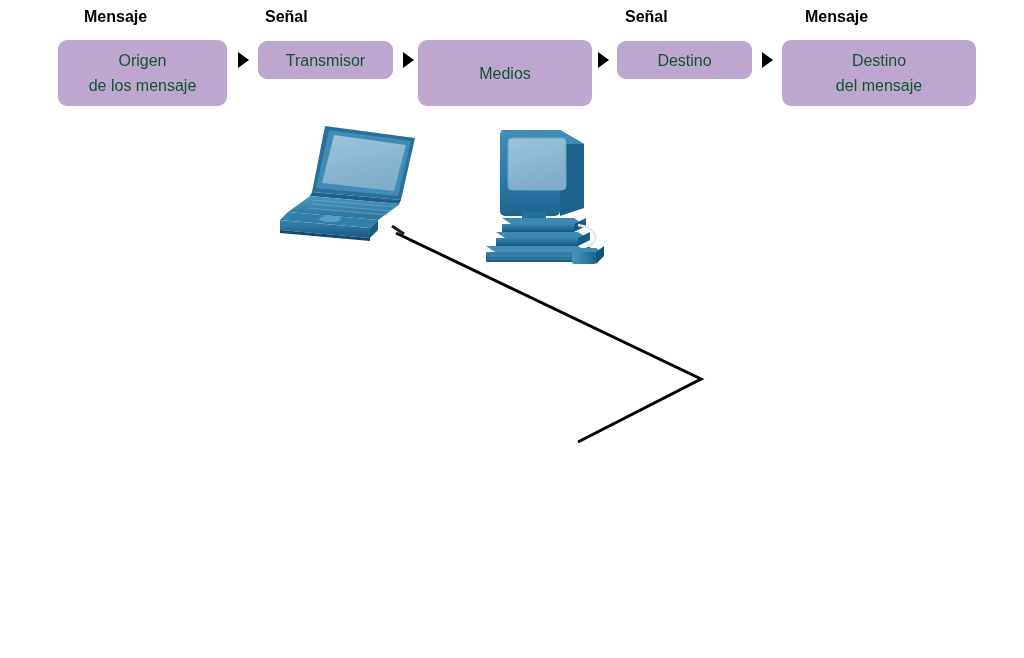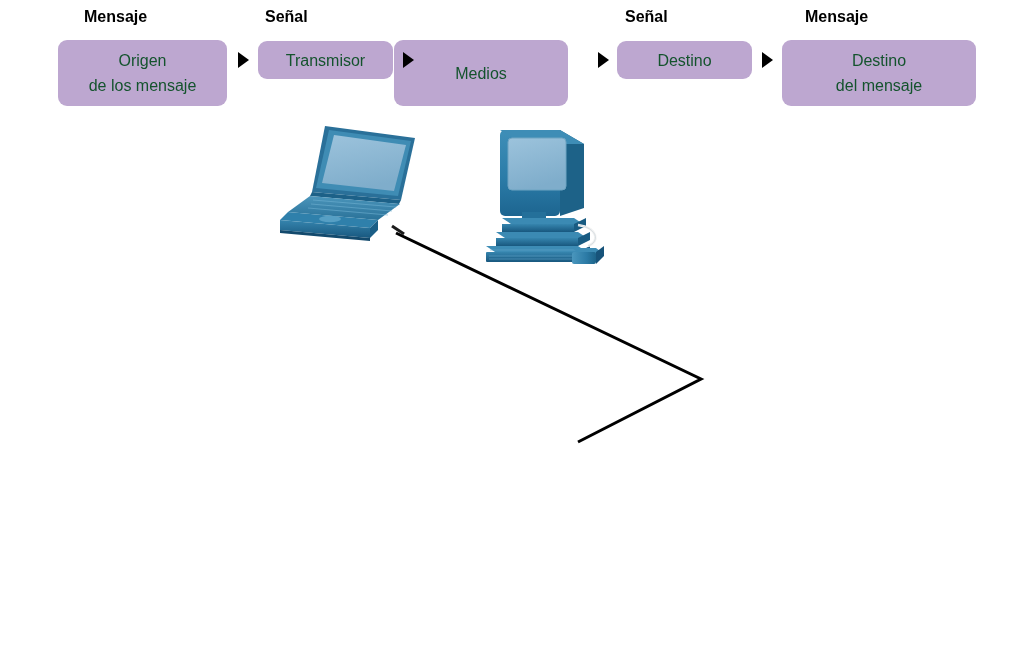--- a/index.html
+++ b/index.html
@@ -90,21 +90,21 @@
       <span class="ln">de los mensaje</span>
     </span>
   </div>
 
   <div class="flow-box" style="left:258px; top:41px; width:135px; height:38px;">
     <span class="box-text">
       <span class="ln">Transmisor</span>
     </span>
   </div>
 
-  <div class="flow-box" style="left:394px; top:40px; width:174px; height:66px;">
+  <div class="flow-box" style="left:418px; top:40px; width:174px; height:66px;">
     <span class="box-text">
       <span class="ln">Medios</span>
     </span>
   </div>
 
   <div class="flow-box" style="left:617px; top:41px; width:135px; height:38px;">
     <span class="box-text">
       <span class="ln">Destino</span>
     </span>
   </div>

